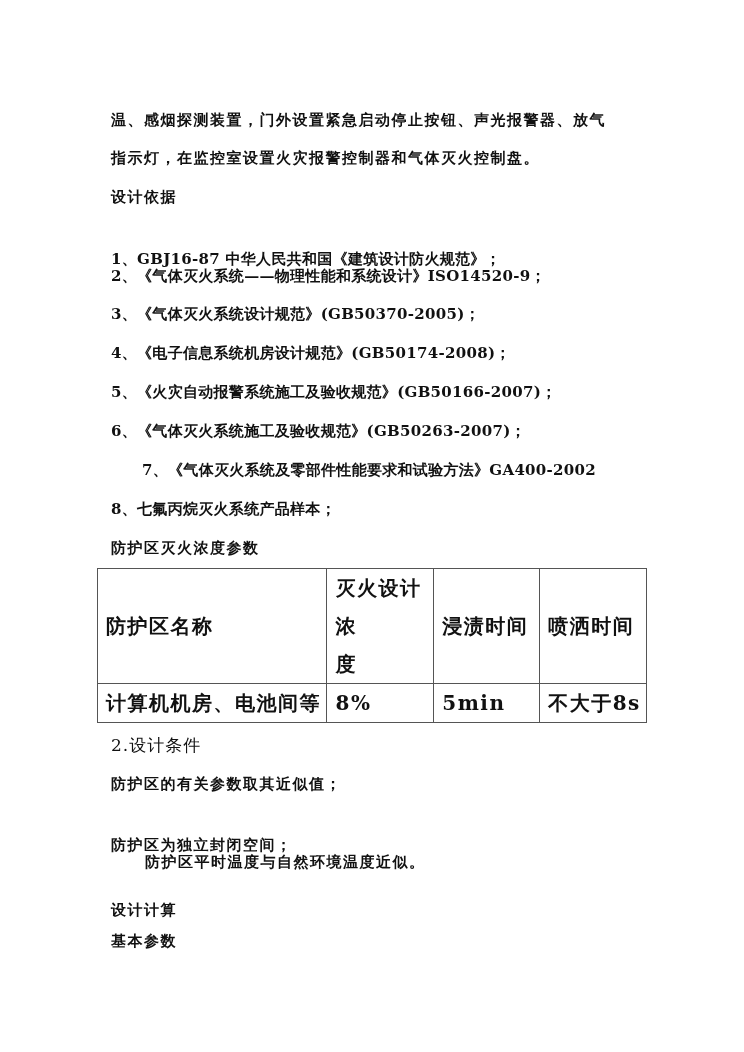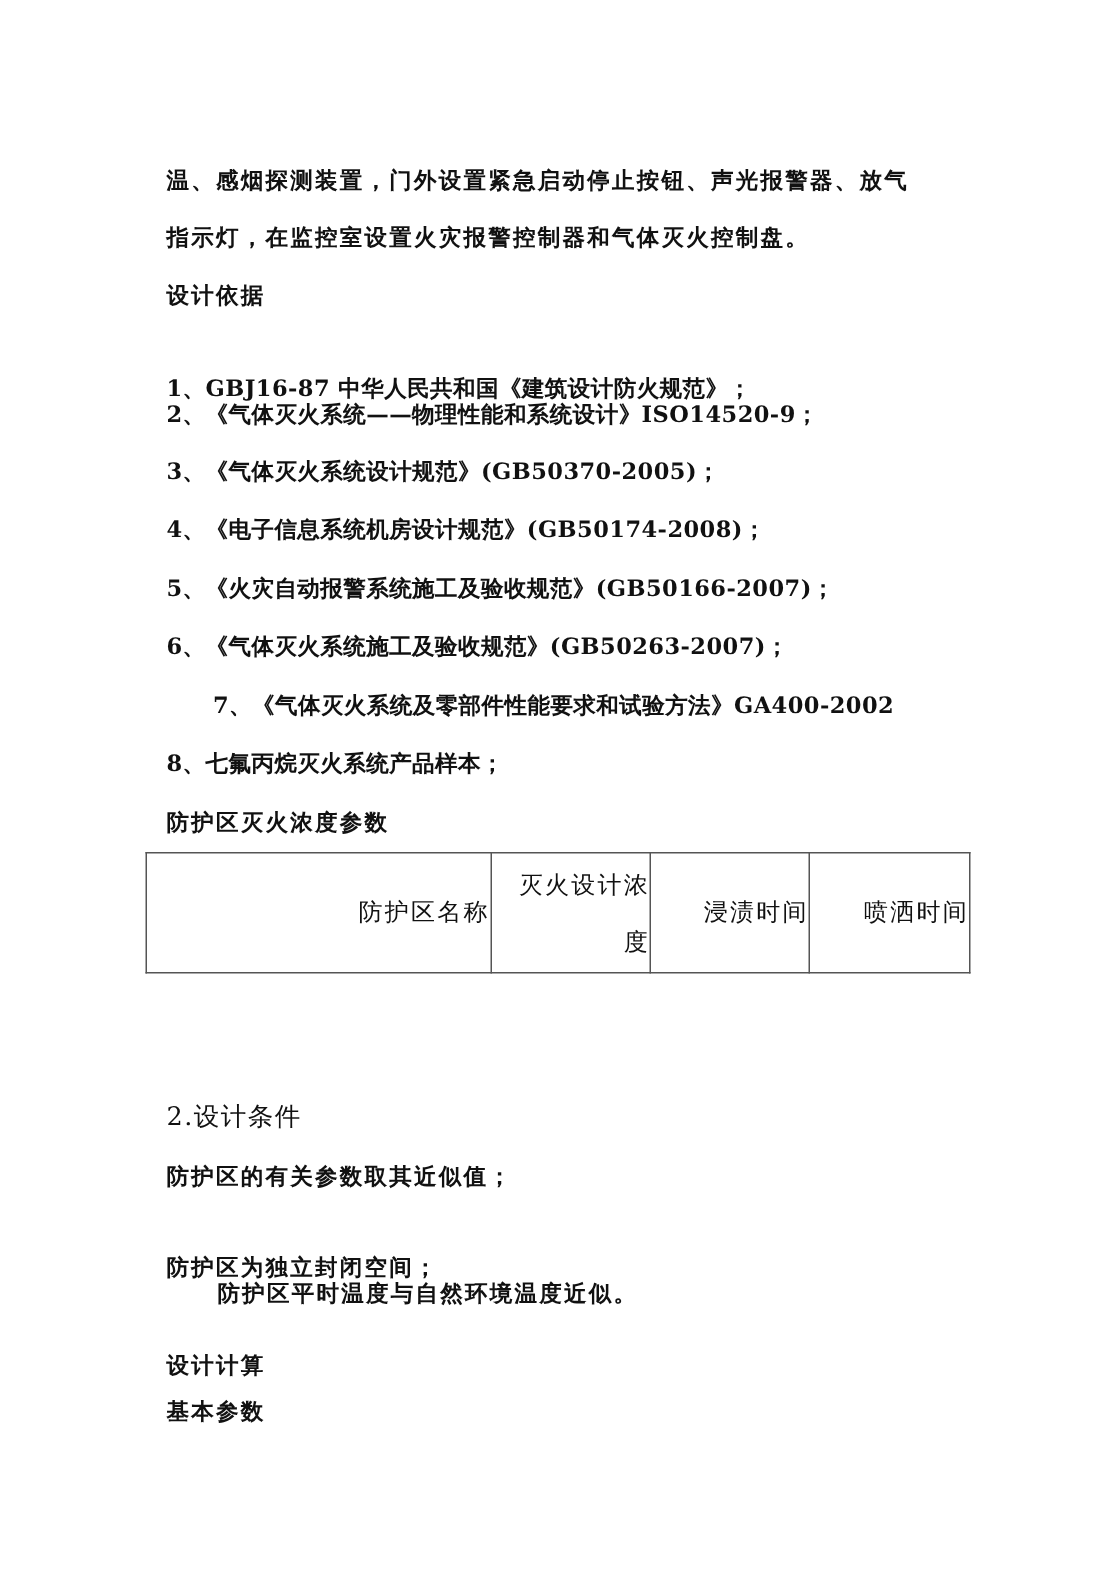--- a/index.html
+++ b/index.html
@@ -2,21 +2,21 @@
 <html><head>
 <meta charset="utf-8">
 <style>
   html, body { margin: 0; padding: 0; background: #ffffff; }
   body { width: 744px; height: 1052px; position: relative; overflow: hidden;
          font-family: "DejaVu Serif", "Liberation Serif", serif; color: #111; }
   .line { position: absolute; left: 111px; font-size: 15px; font-weight: bold; white-space: nowrap; letter-spacing: 1.5px; line-height: 20px; }
   .line.mono { letter-spacing: 0.3px; }
   .heading { position: absolute; left: 111px; font-size: 17px; font-weight: normal; letter-spacing: 1px; white-space: nowrap; line-height: 24px; }
   table.params { position: absolute; left: 97px; top: 568px; width: 550px; border-collapse: collapse; }
-  table.params td { border: 1px solid #555; font-size: 16px; font-weight: normal; padding: 0 0 0 8px; vertical-align: middle; letter-spacing: 1.5px; text-align: right; }
+  table.params td { border: 1px solid #555; font-size: 20px; font-weight: bold; padding: 0 0 0 8px; vertical-align: middle; letter-spacing: 1.5px; }
   table.params tr.head td { height: 79px; }
   table.params tr.row td { height: 38px; }
   .c1 { width: 221px; } .c2 { width: 98px; } .c3 { width: 97px; } .c4 { width: 98px; }
   .twoline { line-height: 38px; }
 </style>
 </head>
 <body>
 
 <div>
   <div class="line" style="top:110px;">温、感烟探测装置，门外设置紧急启动停止按钮、声光报警器、放气</div>
@@ -38,20 +38,26 @@
     <tbody>
         <tr class="head">
       <td class="c1">防护区名称</td>
       <td class="c2 twoline">
         <div>灭火设计浓</div>
         <div>度</div>
       </td>
       <td class="c3">浸渍时间</td>
       <td class="c4">喷洒时间</td>
     </tr>
+    <tr class="row">
+      <td class="c1">计算机机房、电池间等</td>
+      <td class="c2">8%</td>
+      <td class="c3">5min</td>
+      <td class="c4">不大于8s</td>
+    </tr>
   </tbody>
     </table>
 
   <div class="heading" style="top:733px;">2.设计条件</div>
   <div class="line" style="top:774px;">防护区的有关参数取其近似值；</div>
   <div class="line" style="top:835px;">防护区为独立封闭空间；</div>
   <div class="line" style="top:852px;padding-left:34px;">防护区平时温度与自然环境温度近似。</div>
 
   <div class="line" style="top:900px;">设计计算</div>
   <div class="line" style="top:931px;">基本参数</div>

